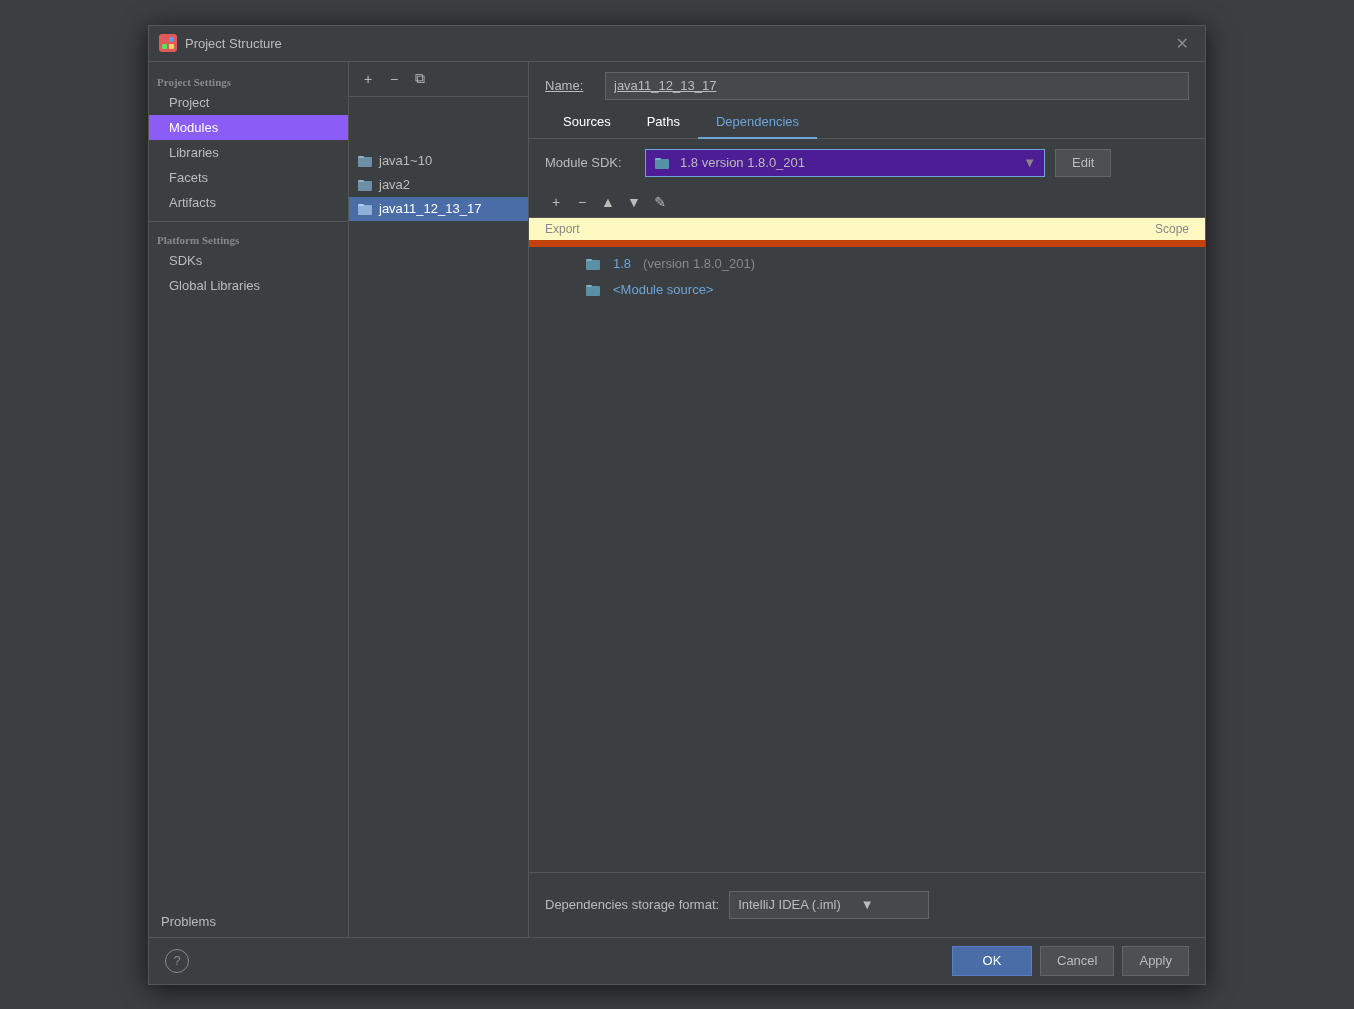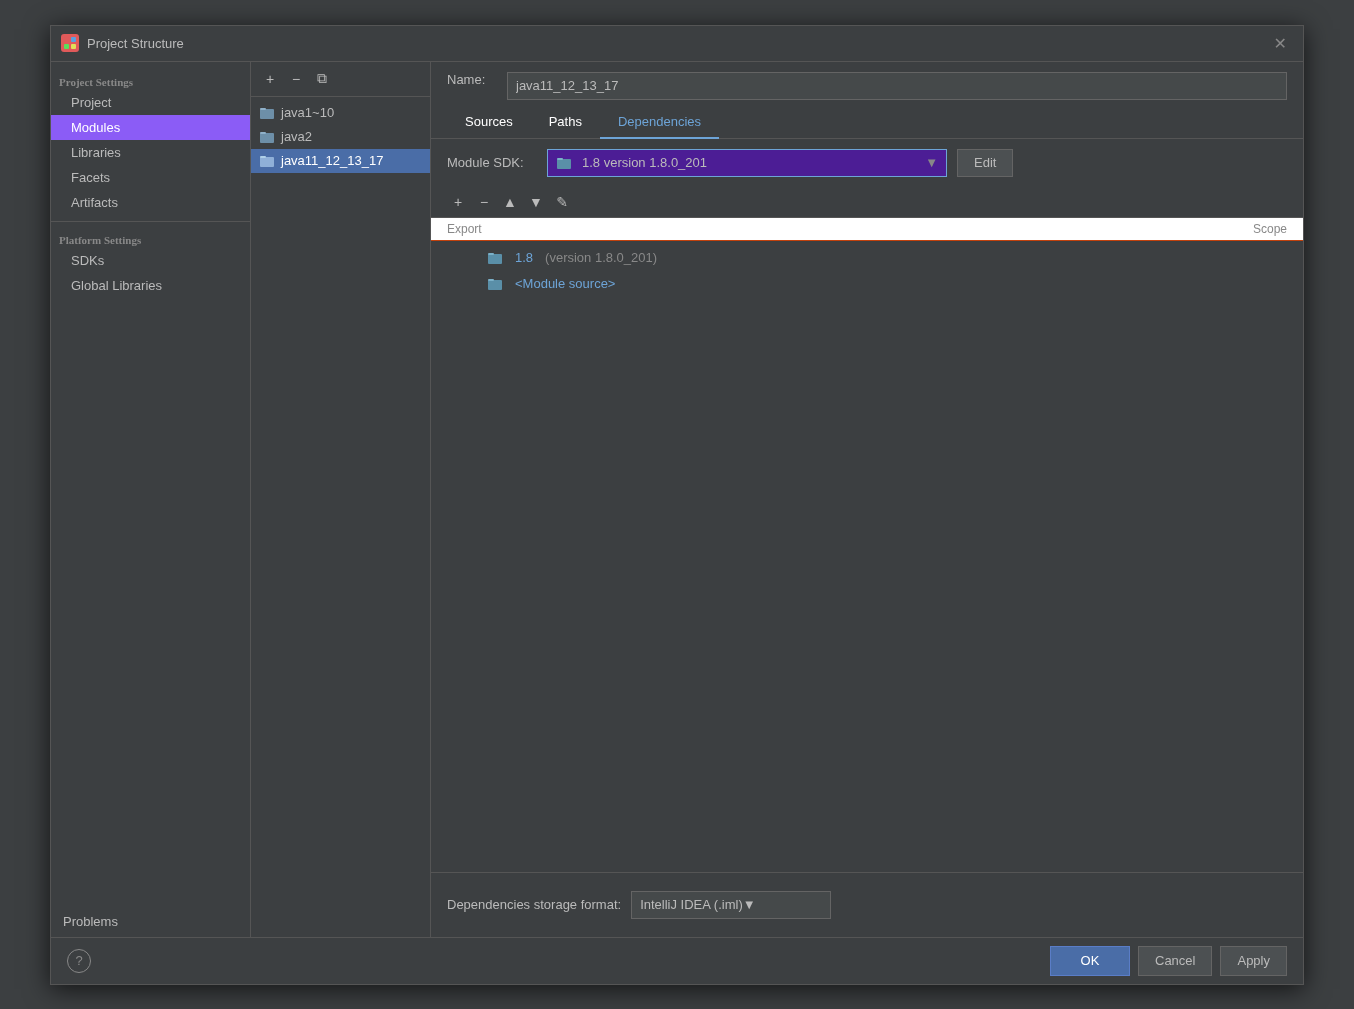--- a/index.html
+++ b/index.html
@@ -7,21 +7,21 @@
       background: #3c3f41;
       font-family: 'Segoe UI', Arial, sans-serif;
       font-size: 13px;
       color: #bbbbbb;
       display: flex;
       justify-content: center;
       align-items: center;
       min-height: 100vh;
     }
     .dialog {
-      width: 1254px;
+      width: 1058px;
       height: 960px;
       background: #3c3f41;
       border: 1px solid #555;
       display: flex;
       flex-direction: column;
       box-shadow: 0 4px 24px rgba(0,0,0,0.7);
     }
     .title-bar {
       background: #3c3f41;
       height: 36px;
@@ -116,20 +116,21 @@
       color: #bbbbbb;
       font-size: 14px;
       cursor: pointer;
       display: flex; align-items: center; justify-content: center;
       border-radius: 3px;
     }
     .module-list {
       flex: 1;
       overflow-y: auto;
       padding: 4px 0;
+      margin-top: 48px;
     }
     .module-item {
       display: flex;
       align-items: center;
       padding: 4px 8px;
       cursor: pointer;
       color: #bbbbbb;
       gap: 6px;
     }
     .module-item.active { background: #4a6da7; color: #fff; }
@@ -140,23 +141,24 @@
     
     .main-content {
       flex: 1;
       display: flex;
       flex-direction: column;
       background: #3c3f41;
       overflow: hidden;
     }
     .name-row {
       display: flex;
-      align-items: flex-start;
+      align-items: center;
       padding: 10px 16px 6px 16px;
       gap: 10px;
+      text-decoration: underline;
     }
     .name-label {
       color: #bbbbbb;
       font-size: 13px;
       min-width: 50px;
     }
     .name-input {
       flex: 1;
       background: #45494a;
       border: 1px solid #646464;
@@ -230,22 +232,22 @@
       align-items: center;
       padding: 4px 16px;
       gap: 4px;
       border-bottom: 1px solid #555;
     }
     
     .dep-header {
       display: flex;
       align-items: center;
       padding: 4px 16px;
-      border-bottom: 1px solid #c2410c;
-      background: #ffffff;
+      border-bottom: 7px solid #c2410c;
+      background: #fef9c3;
     }
     .dep-header-export {
       width: 60px;
       color: #888;
       font-size: 12px;
     }
     .dep-header-name {
       flex: 1;
       color: #888;
       font-size: 12px;
@@ -282,20 +284,21 @@
     .format-label { color: #bbbbbb; font-size: 13px; }
     .format-select {
       background: #45494a;
       border: 1px solid #646464;
       color: #bbbbbb;
       padding: 4px 8px;
       font-size: 13px;
       height: 28px;
       display: flex;
       align-items: center;
+      gap: 20px;
       cursor: pointer;
       min-width: 200px;
     }
     
     .dialog-footer {
       display: flex;
       justify-content: flex-end;
       align-items: center;
       padding: 8px 16px;
       border-top: 1px solid #555;

